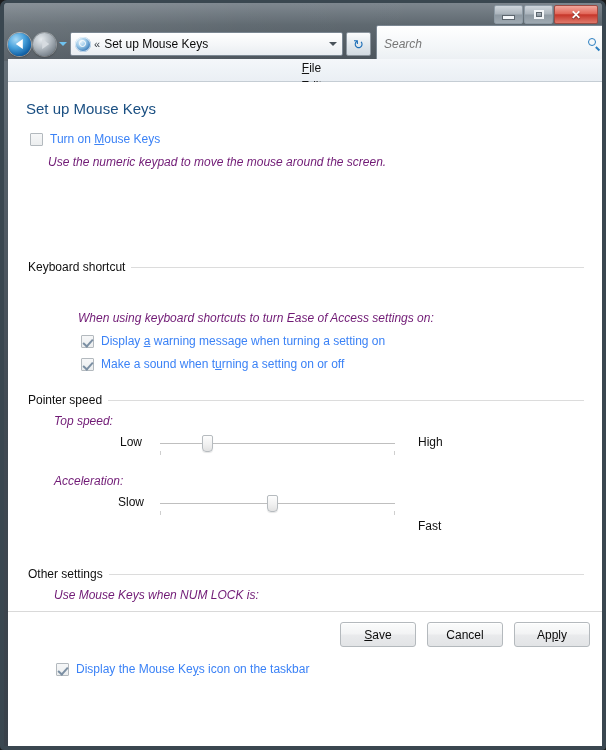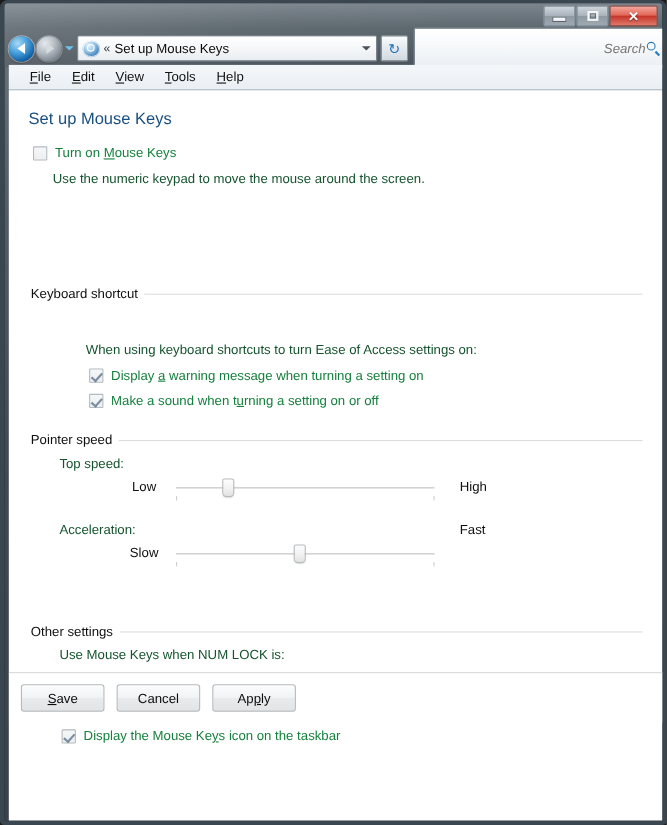--- a/index.html
+++ b/index.html
@@ -202,21 +202,20 @@
   .searchbox {
     width: 230px; height: 38px;
     flex: none;
     border: 1px solid #7b8792;
     border-radius: 2px;
     background: linear-gradient(180deg,#ffffff 0%, #f3f6f8 60%, #eaeef2 100%);
     display: flex;
     align-items: center;
     padding: 0 4px 0 7px;
     box-sizing: border-box;
-    text-align: right;
   }
   .searchbox .ph {
     flex: 1 1 auto;
     font-size: 12px;
     font-style: italic;
     color: #767676;
     white-space: nowrap;
     overflow: hidden;
   }
   .mag {
@@ -247,20 +246,21 @@
   .menubar {
     position: absolute;
     left: 4px; top: 56px;
     width: 598px; height: 23px;
     background: linear-gradient(180deg,#f4f7fa 0%, #eaeff4 100%);
     border-bottom: 1px solid #c5cdd4;
     display: flex;
     align-items: center;
     padding-left: 10px;
     box-sizing: border-box;
+    flex-direction: column;
   }
   .menuitem {
     font-size: 12px;
     color: #121212;
     padding: 2px 10px 2px 9px;
     cursor: default;
   }
 
   
   .client {
@@ -304,30 +304,31 @@
     content: "";
     position: absolute;
     left: 3px; top: 1px;
     width: 4px; height: 8px;
     border: solid #7b8fa3;
     border-width: 0 2px 2px 0;
     transform: rotate(42deg);
   }
   .cb-label {
     font-size: 12px;
-    color: #15803d;
+    color: #3b82f6;
     margin-left: 7px;
     line-height: 15px;
     white-space: nowrap;
   }
   .plain {
     font-size: 12px;
-    color: #14532d;
+    color: #701a75;
     line-height: 15px;
     white-space: nowrap;
+    font-style: italic;
   }
   u { text-decoration: underline; }
 
   
   .group-label {
     position: absolute;
     font-size: 12px;
     color: #0f0f0f;
     background: #ffffff;
     padding-right: 6px;
@@ -404,22 +405,22 @@
 
   
   .buttonbar {
     position: absolute;
     left: 0; top: 529px;
     width: 598px; height: 46px;
     border-top: 1px solid #d9d9d9;
     background: #ffffff;
     display: flex;
     align-items: center;
-    justify-content: flex-start;
-    padding-right: 28px;
+    justify-content: flex-end;
+    padding-right: 16px;
     box-sizing: border-box;
   }
   .btn {
     width: 74px; height: 23px;
     margin-left: 11px;
     font-size: 12px;
     color: #0c0c0c;
     border: 1px solid #b4b9bd;
     border-radius: 3px;
     background: linear-gradient(180deg,#fbfcfc 0%, #f2f3f4 48%, #e9eaec 52%, #e2e4e6 100%);
@@ -530,21 +531,21 @@
 
       <div class="plain" style="position:absolute; left:46px; top:392px;">Acceleration:</div>
 
       <div class="slider-end" style="left:110px; top:413px;">Slow</div>
       <div class="slider" id="slider-accel" style="left:152px; top:410px; width:235px;">
         <div class="track"></div>
         <div class="tick" style="left:0px;"></div>
         <div class="tick" style="right:0px;"></div>
         <div class="thumb" id="thumb-accel" style="left: 48%;"></div>
       </div>
-      <div class="slider-end" style="left:410px; top:392px;">Fast</div>
+      <div class="slider-end" style="left:410px; top:437px;">Fast</div>
 
 
       <div class="group-label" style="left:20px; top:485px;">Other settings</div>
       <div class="group-line" style="left:20px; top:492px; width:556px;"></div>
 
       <div class="plain" style="position:absolute; left:46px; top:506px;">Use Mouse Keys when NUM LOCK is:</div>
 
       <div class="row" style="left:73px; top:528px;">
         <span class="rb selected"></span>
         <span class="cb-label">O<u>n</u></span>

